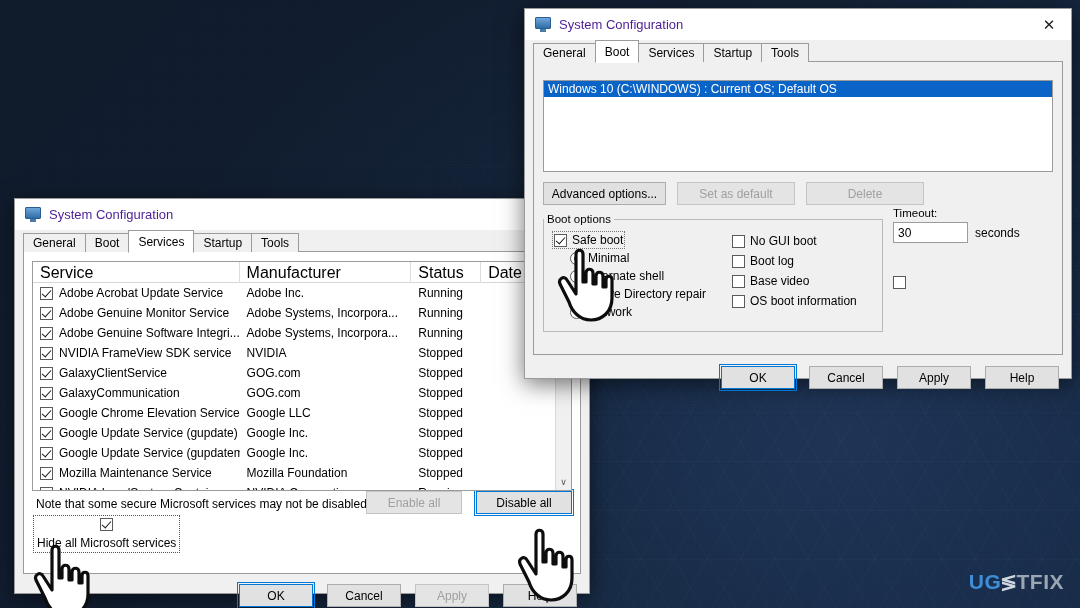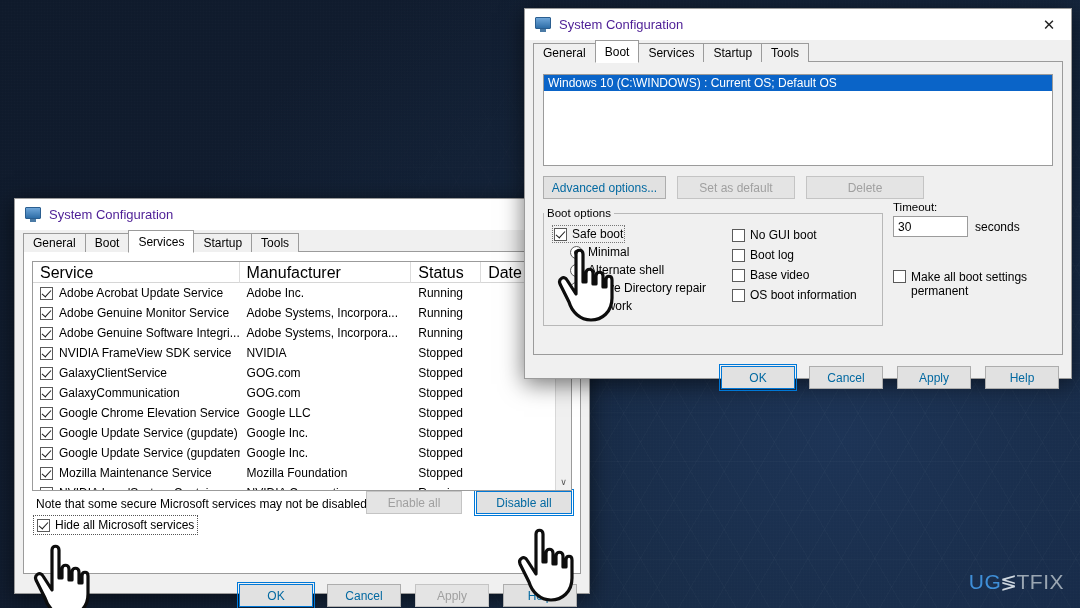--- a/index.html
+++ b/index.html
@@ -94,21 +94,21 @@
     border-bottom: 1px solid #ffffff;
     margin-bottom: -1px;
     font-weight: normal;
   }
 
   
   .btn {
     background: #e1e1e1;
     border: 1px solid #adadad;
     font-size: 12px;
-    color: #0369a1;
+    color: #000000;
     display: inline-flex; align-items: center; justify-content: center;
     height: 23px;
     font-family: "Liberation Sans", sans-serif;
   }
   .btn.disabled { color: #a0a0a0; background: #e4e4e4; border-color: #c4c4c4; }
   .btn.focus { outline: 1px solid #0078d7; outline-offset: 1px; border-color: #0078d7; }
 
   
   .cb {
     width: 13px; height: 13px; border: 1px solid #5a5a5a; background: #fff;
@@ -127,21 +127,21 @@
   .rb.sel::after {
     content:""; position:absolute; left:3px; top:3px; width:5px; height:5px;
     border-radius:50%; background:#2a2a2a;
   }
   .cbrow { display: flex; align-items: center; gap: 5px; font-size: 12px; }
 
   
   #win-boot { left: 524px; top: 8px; width: 548px; height: 371px; }
   #boot-list {
     height: 92px; background: #fff; border: 1px solid #9b9b9b;
-    margin: 8px 5px 0 5px; padding: 0;
+    margin: 14px 5px 0 5px; padding: 0;
   }
   #boot-list .sel-row {
     background: #0a64c8; color: #fff; font-size: 12px;
     padding: 1px 4px; white-space: nowrap;
   }
   .boot-btnrow { display: flex; gap: 11px; margin: 10px 5px 0 5px; }
   .groupbox {
     border: 1px solid #b8b8b8; position: relative;
     margin-top: 14px;
   }
@@ -169,30 +169,30 @@
   .vscroll {
     position: absolute; right: 0; top: 0; width: 16px; bottom: 0;
     background: #f0f0f0; border-left: 1px solid #d8d8d8;
   }
   .vscroll .thumb { position:absolute; left:1px; right:1px; top:2px; height:26px; background:#cdcdcd; }
   .vscroll .arrow { position:absolute; left:0; right:0; bottom:0; height:16px;
       display:flex; align-items:center; justify-content:center; font-size:9px; color:#555; }
 
   .note { font-size: 12px; margin: 6px 0 0 8px; }
   .hideall { margin: 7px 0 0 8px; display:inline-flex; align-items:center; gap:5px;
-             outline: 1px dotted #555; outline-offset: 2px; padding:0 1px; }
+             outline: 1px dotted #555; outline-offset: 2px; padding:0 1px;flex-direction:column; }
 
   
   .hand { position: absolute; pointer-events: none; }
   .hand svg { display: block; }
 
   
   #wm {
     position: absolute; right: 16px; bottom: 14px;
-    font-size: 21px; font-weight: normal; letter-spacing: .5px;
+    font-size: 21px; font-weight: bold; letter-spacing: .5px;
     display: flex; align-items: center;
     font-family: "Liberation Sans", sans-serif;
   }
   #wm .a { color: #3f8fd8; }
   #wm .b { color: #9aa6b2; }
   #wm .g { color: #cfd8e0; margin: 0 -1px; font-size: 20px; }
 </style>
 </head>
 <body>
 
@@ -436,24 +436,20 @@
         </div>
 
         <div style="width:160px; padding-top:2px;">
           <div style="font-size:11.5px">Timeout:</div>
           <div style="display:flex; align-items:center; gap:7px; margin-top:3px;">
             <input type="text" style="width: 75px; height: 21px; border: 1px solid rgb(155, 155, 155); background: rgb(255, 255, 255); font-size: 12px; padding: 0px 4px; font-family: &quot;Liberation Sans&quot;, sans-serif;" value="30">
             <span style="font-size:12px">seconds</span>
           </div>
           <div style="display:flex; gap:5px; margin-top:33px;">
             <span class="cb"></span>
-            <span style="font-size:12px;line-height:14px;">
-              <span>Make all boot settings</span><br>
-              <span>permanent</span>
-            </span>
           </div>
         </div>
       </div>
     </div>
 
     <div style="display:flex; justify-content:flex-end; gap:14px; padding:11px 12px 0 0;">
       <button class="btn focus" style="width:74px">OK</button>
       <button class="btn" style="width:74px">Cancel</button>
       <button class="btn" style="width:74px">Apply</button>
       <button class="btn" style="width:74px">Help</button>

